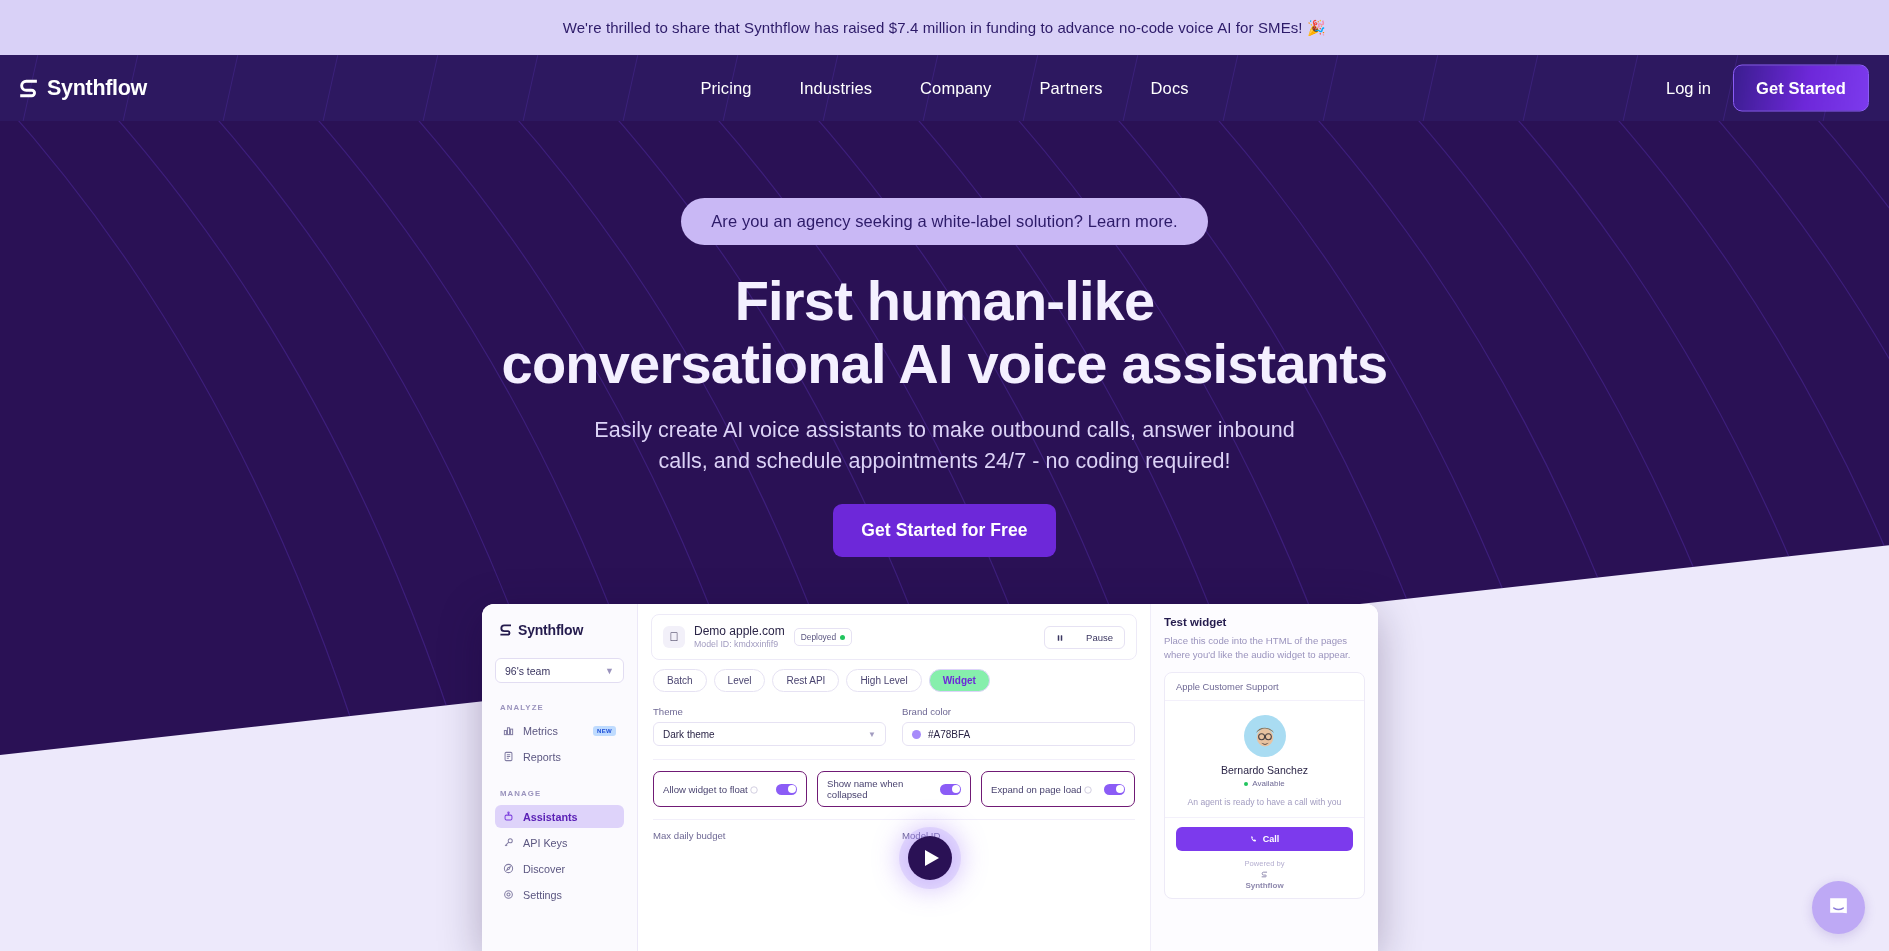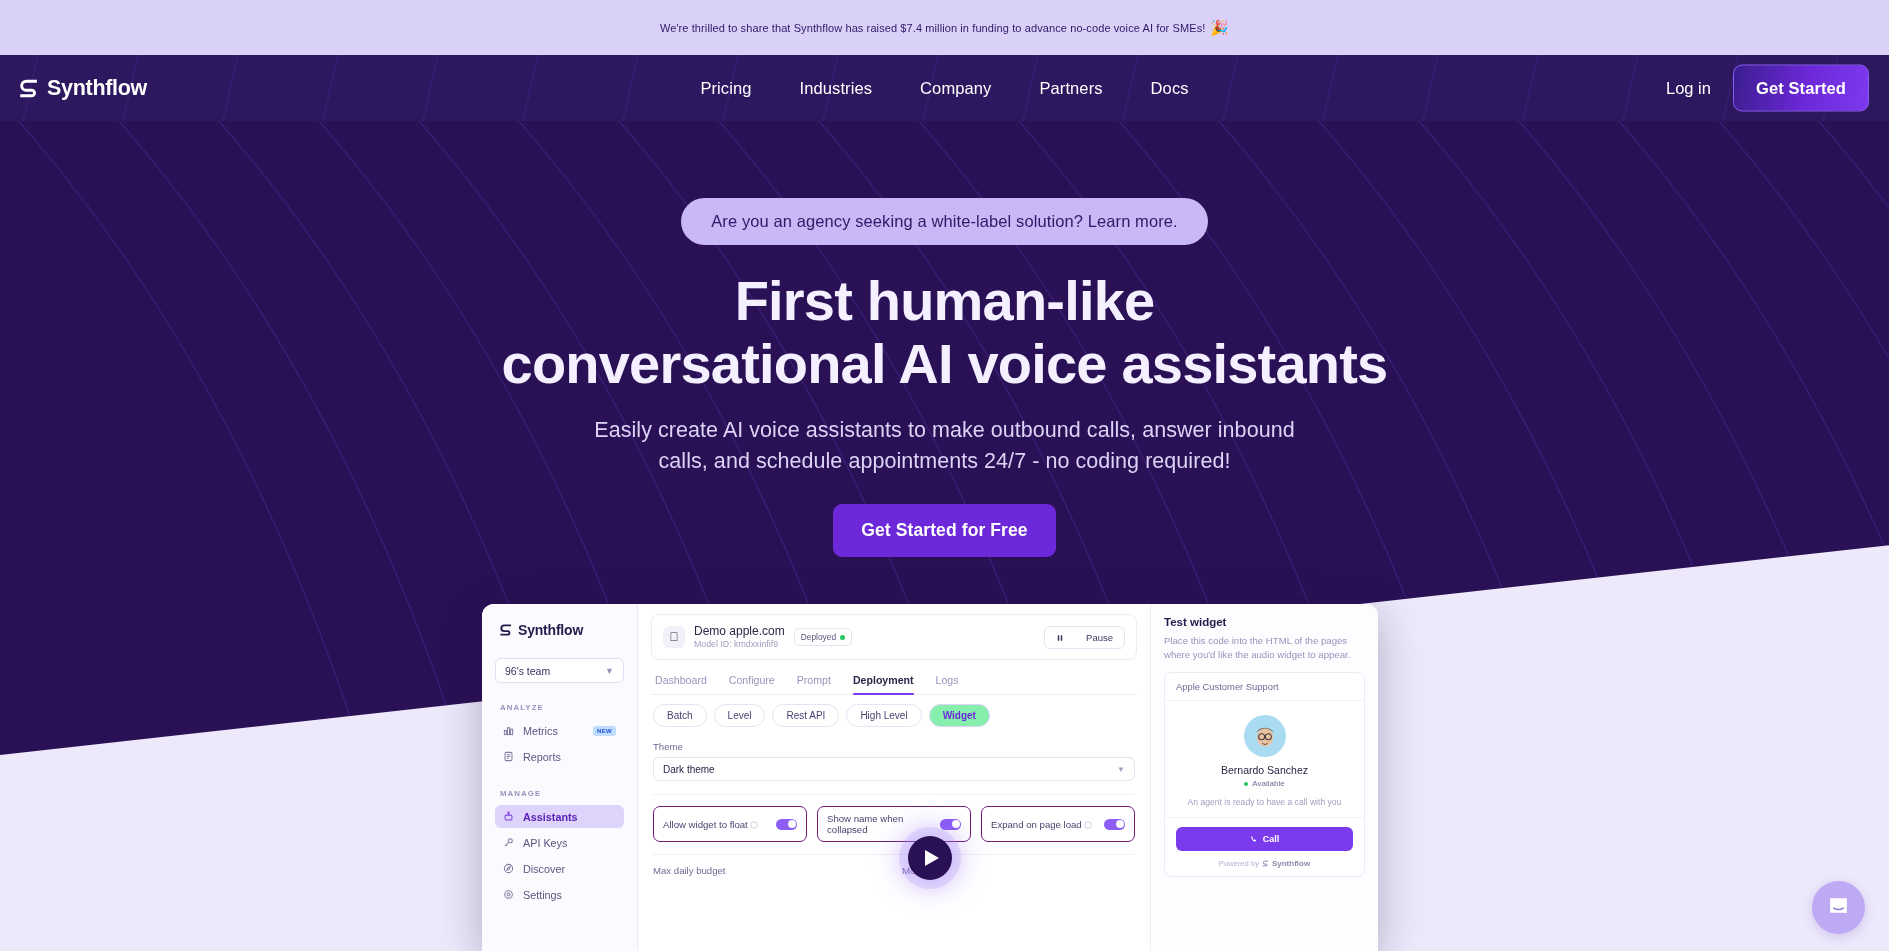--- a/index.html
+++ b/index.html
@@ -13,21 +13,21 @@
   #page { position: relative; width: 1889px; height: 951px; overflow: hidden; background:#EDE9FB; }
 
   
   #banner {
     position: absolute; top: 0; left: 0; width: 1889px; height: 55px;
     background: #D9D1F7;
     display: flex; align-items: center; justify-content: center;
     z-index: 40;
   }
   #banner .btxt {
-    font-size: 11px; color: #2D1B69; letter-spacing: .1px;
+    font-size: 15px; color: #2D1B69; letter-spacing: .1px;
   }
   #banner .party { margin-left: 5px; font-size: 15px; }
 
   
   #hero {
     position: absolute; top: 55px; left: 0; width: 1889px; height: 760px;
     background: #2A1155;
     -webkit-clip-path: polygon(0 0, 100% 0, 100% 64.5%, 0 92.1%);
     clip-path: polygon(0 0, 100% 0, 100% 64.5%, 0 92.1%);
     overflow: hidden;
@@ -191,21 +191,21 @@
   .ap-wstat { font-size: 8px; color:#6F6995; margin-top:3px; display:flex; align-items:center;
               justify-content:center; gap:4px; }
   .ap-wstat .d { width:4px;height:4px;border-radius:50%;background:#22C55E;display:block; }
   .ap-wready { font-size: 8.6px; color:#A29CC0; margin-top: 9px; }
   .ap-wfoot { border-top:1px solid #F3F0FB; padding: 9px 11px 8px; }
   .ap-callbtn { background:#7C3AED; color:#fff; border-radius:6px; height:24px;
                 display:flex; align-items:center; justify-content:center; gap:5px;
                 font-size: 9px; font-weight:600; }
   .ap-callbtn .ic { width:8px;height:8px;display:block; }
   .ap-powered { margin-top: 8px; text-align:left; font-size:7.6px; color:#B5AFD0;
-                display:flex; align-items:center; justify-content:center; gap:3px; }
+                display:flex; align-items:center; justify-content:center; gap:3px;flex-direction:column; }
   .ap-powered .mark { width:7px;height:7px;display:block; }
   .ap-powered .wm { font-weight:700; color:#8F89AE; font-size: 8px; }
 
   
   #playbtn {
     position:absolute; left: 930px; top: 858px; transform: translate(-50%,-50%);
     width: 44px; height: 44px; border-radius:50%;
     background: #2A1155;
     display:flex; align-items:center; justify-content:center;
     box-shadow: 0 0 0 9px rgba(167,139,250,.22), 0 0 26px 10px rgba(139,92,246,.35);
@@ -436,42 +436,42 @@
               <span class="ic">
                 <svg viewBox="0 0 16 16" xmlns="http://www.w3.org/2000/svg" fill="#3A3560">
                   <rect x="3.5" y="2.5" width="3" height="11" rx="1"></rect>
                     <rect x="9.5" y="2.5" width="3" height="11" rx="1"></rect>
                 </svg>
               </span>
               <span>Pause</span>
             </div>
           </div>
 
-          <div class="ap-tabsrow">
-            <div class="ap-tab">Dashboard</div>
-            <div class="ap-tab">Configure</div>
-            <div class="ap-tab">Prompt</div>
-            <div class="ap-tab active">Deployment</div>
-            <div class="ap-tab">Logs</div>
-          </div>
 
           <div class="ap-chips">
             <div class="ap-chip">Batch</div>
             <div class="ap-chip">Level</div>
             <div class="ap-chip">Rest API</div>
             <div class="ap-chip">High Level</div>
             <div class="ap-chip sel">Widget</div>
           </div>
 
           <div class="ap-fields">
             <div class="ap-field">
               <div class="ap-flabel">Theme</div>
               <div class="ap-input">
                 <span>Dark theme</span>
                 <span class="chev">▼</span>
+              </div>
+            </div>
+            <div class="ap-field">
+              <div class="ap-flabel">Brand color</div>
+              <div class="ap-input">
+                <span class="ap-swatch"></span>
+                <span>#A78BFA</span>
               </div>
             </div>
           </div>
 
           <div class="ap-divider"></div>
 
           <div class="ap-toggles">
             <div class="ap-toggle">
               <span>Allow widget to float</span>
               <span class="ap-qi">

